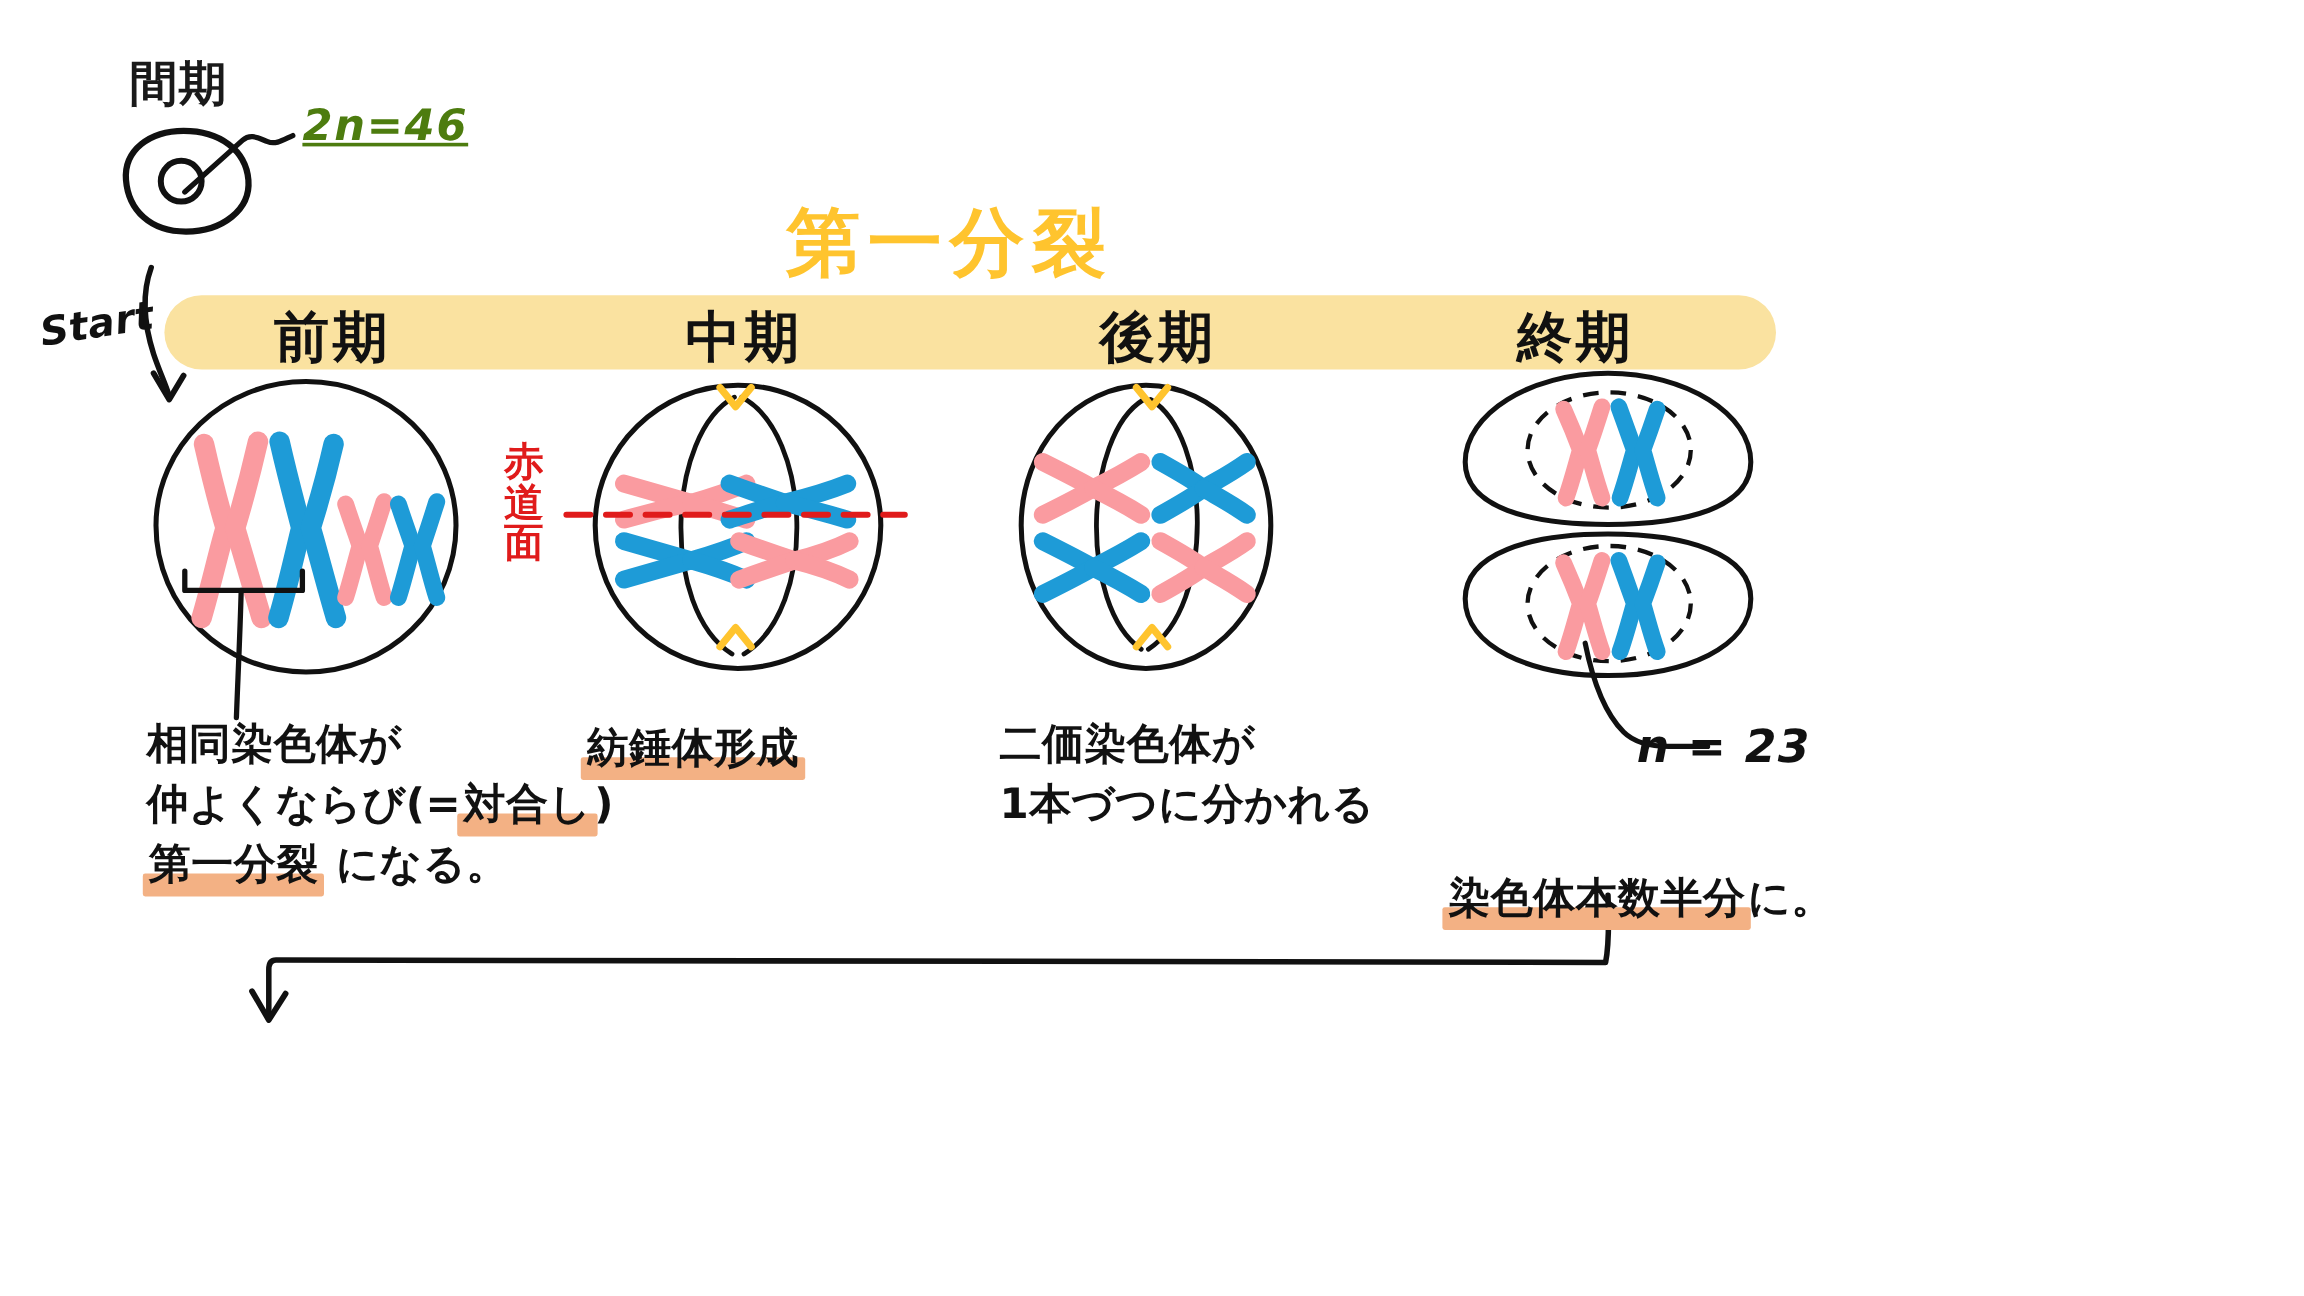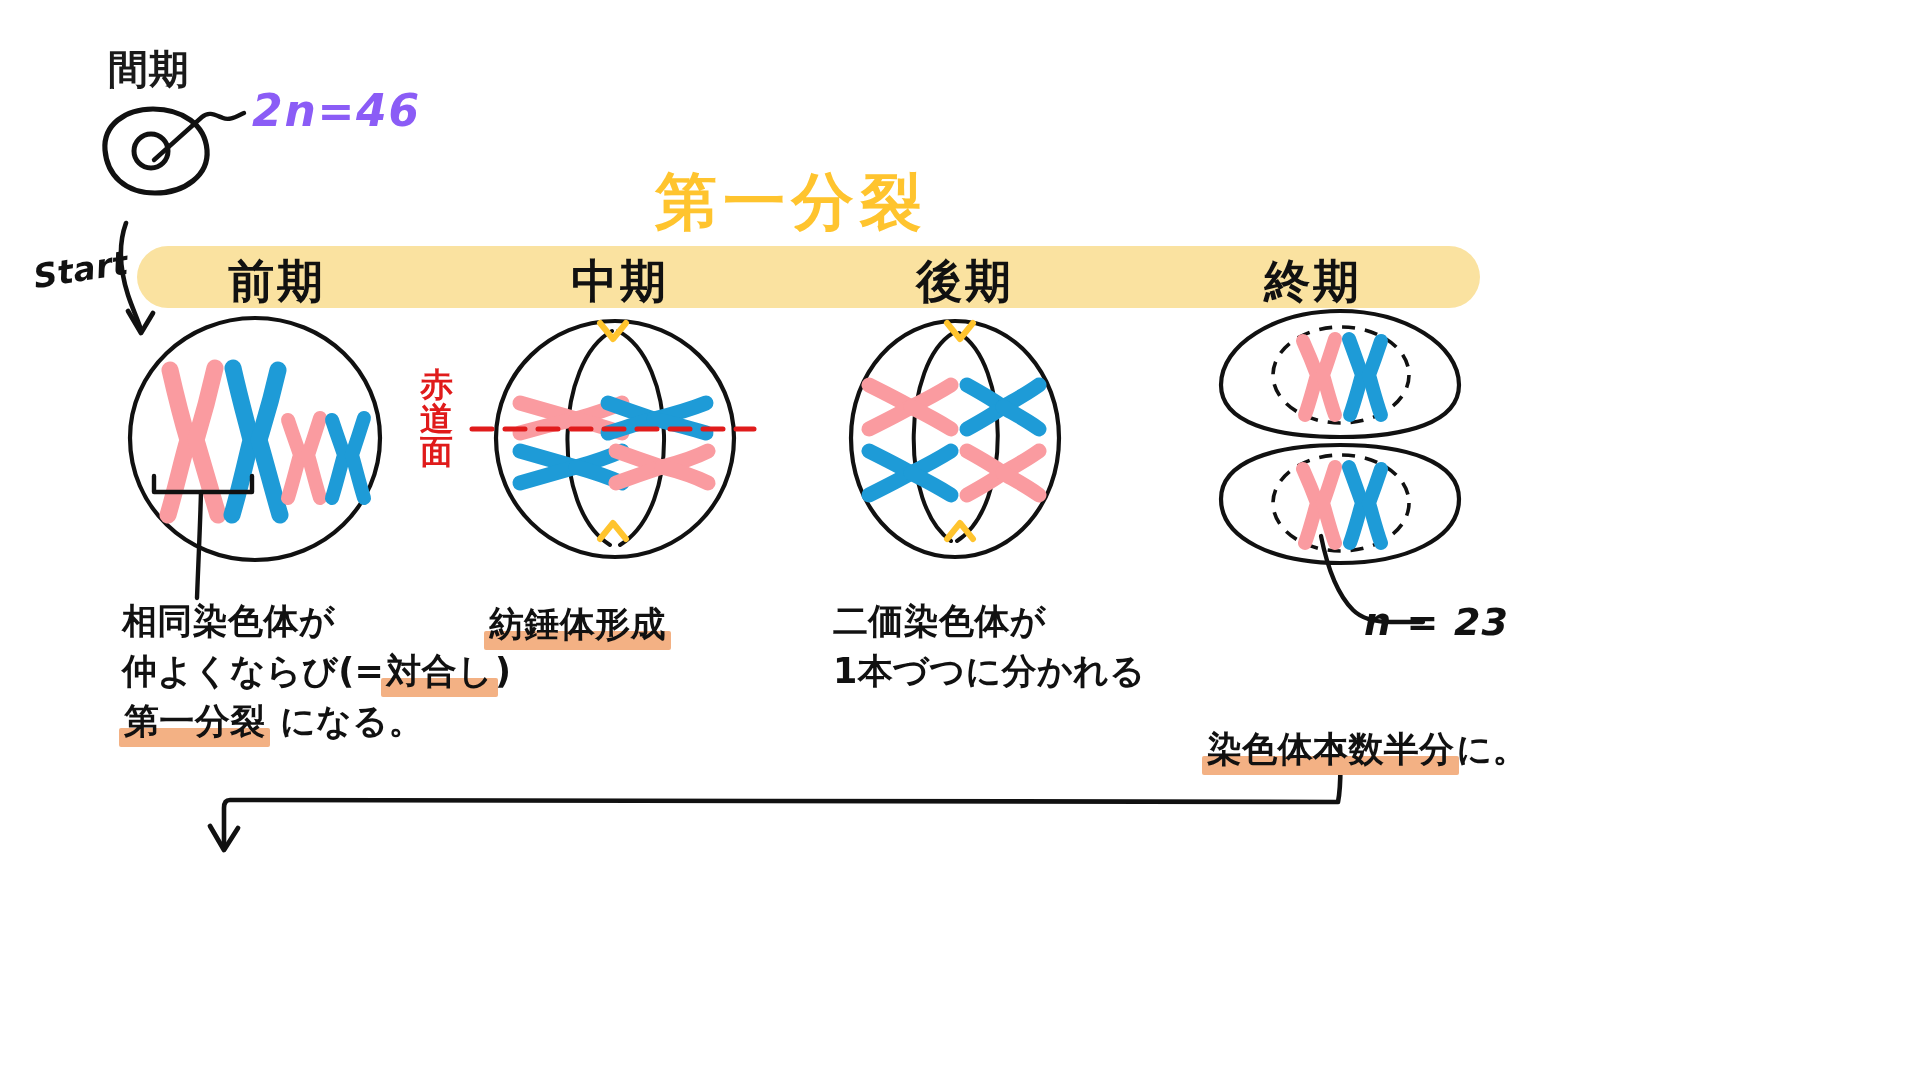--- a/index.html
+++ b/index.html
@@ -16,21 +16,21 @@
 
   
   .hand{
     font-family:"DejaVu Sans","Liberation Sans",sans-serif;
     color:#111111;
     font-weight:700;
     letter-spacing:0.02em;
     white-space:nowrap;
   }
   .interphase-label{font-size:40px;font-weight:600;color:#1a1a1a;}
-  .chromnum{font-size:44px;font-weight:700;color:#8b5cf6;font-style:italic;letter-spacing:0.04em;}
+  .chromnum{font-size:36px;font-weight:700;color:#4d7c0f;font-style:italic;letter-spacing:0.04em;text-decoration:underline;}
   .start-label{
     font-size:33px;font-weight:700;color:#111;
     transform:rotate(-9deg);font-style:italic;letter-spacing:0.01em;
   }
   .title{
     font-size:62px;font-weight:700;color:#FFC42E;letter-spacing:0.10em;
     white-space:nowrap;
   }
 
   

